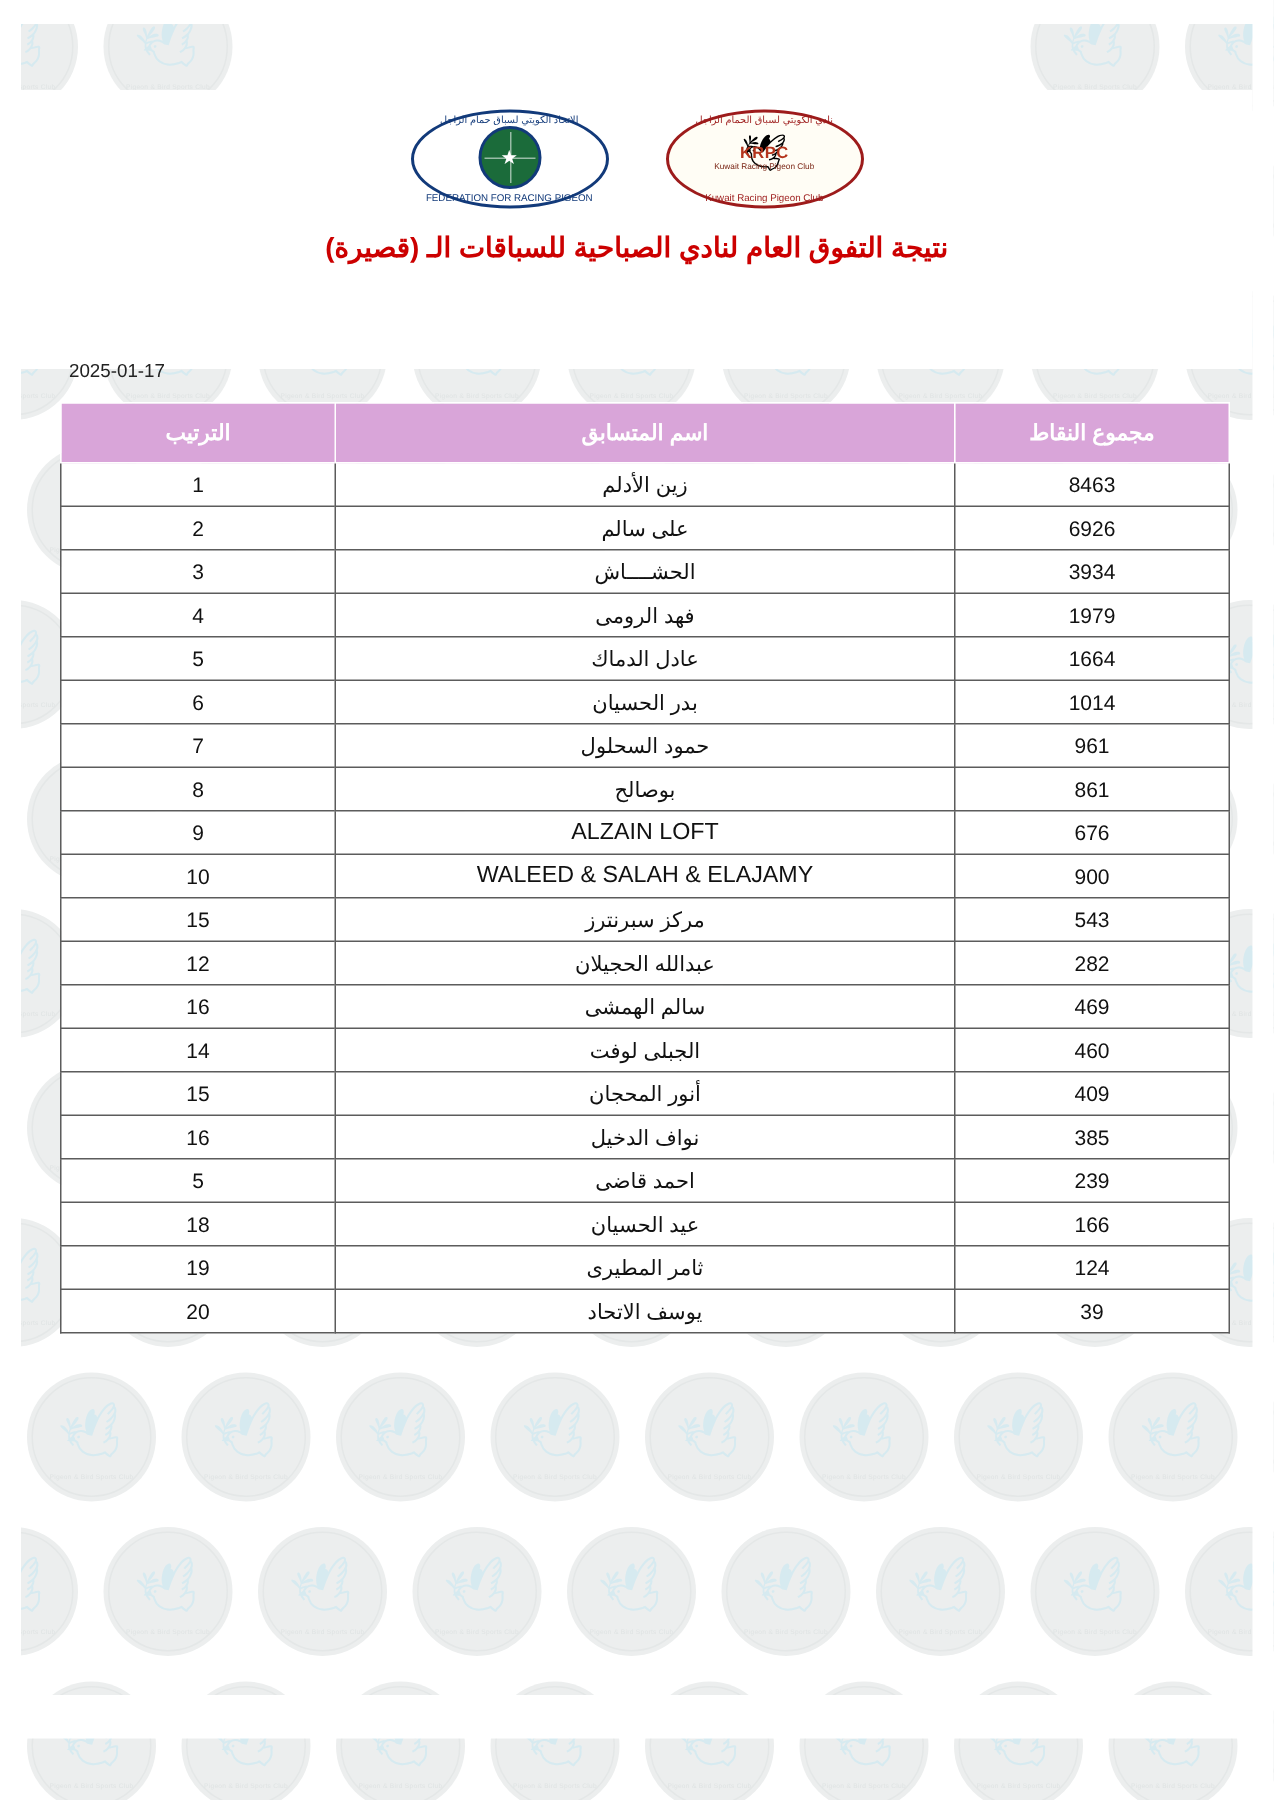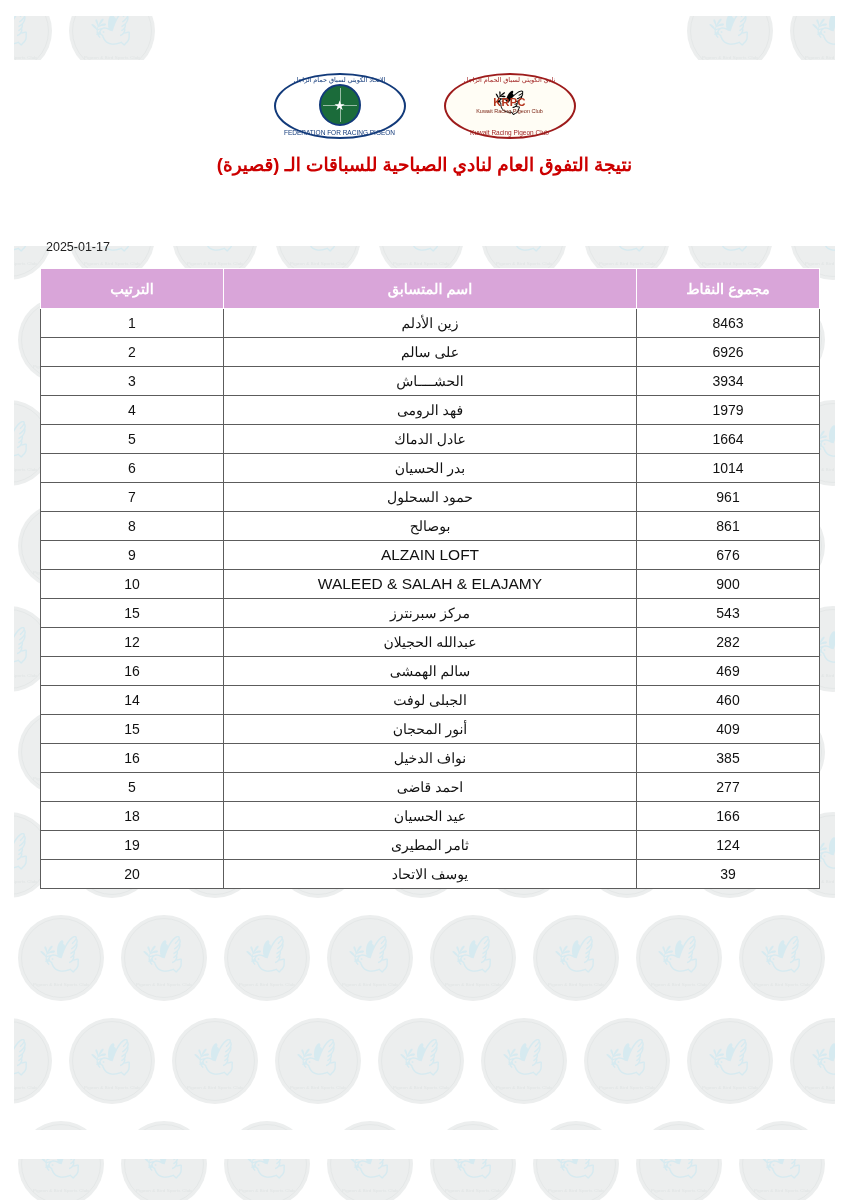--- a/index.html
+++ b/index.html
@@ -934,21 +934,21 @@
           <td class="points">409</td>
           <td class="name">أنور المحجان</td>
           <td class="rank">15</td>
         </tr>
         <tr>
           <td class="points">385</td>
           <td class="name">نواف الدخيل</td>
           <td class="rank">16</td>
         </tr>
         <tr>
-          <td class="points">277</td>
+          <td class="points">239</td>
           <td class="name">احمد قاضى</td>
           <td class="rank">5</td>
         </tr>
         <tr>
           <td class="points">166</td>
           <td class="name">عيد الحسيان</td>
           <td class="rank">18</td>
         </tr>
         <tr>
           <td class="points">124</td>

